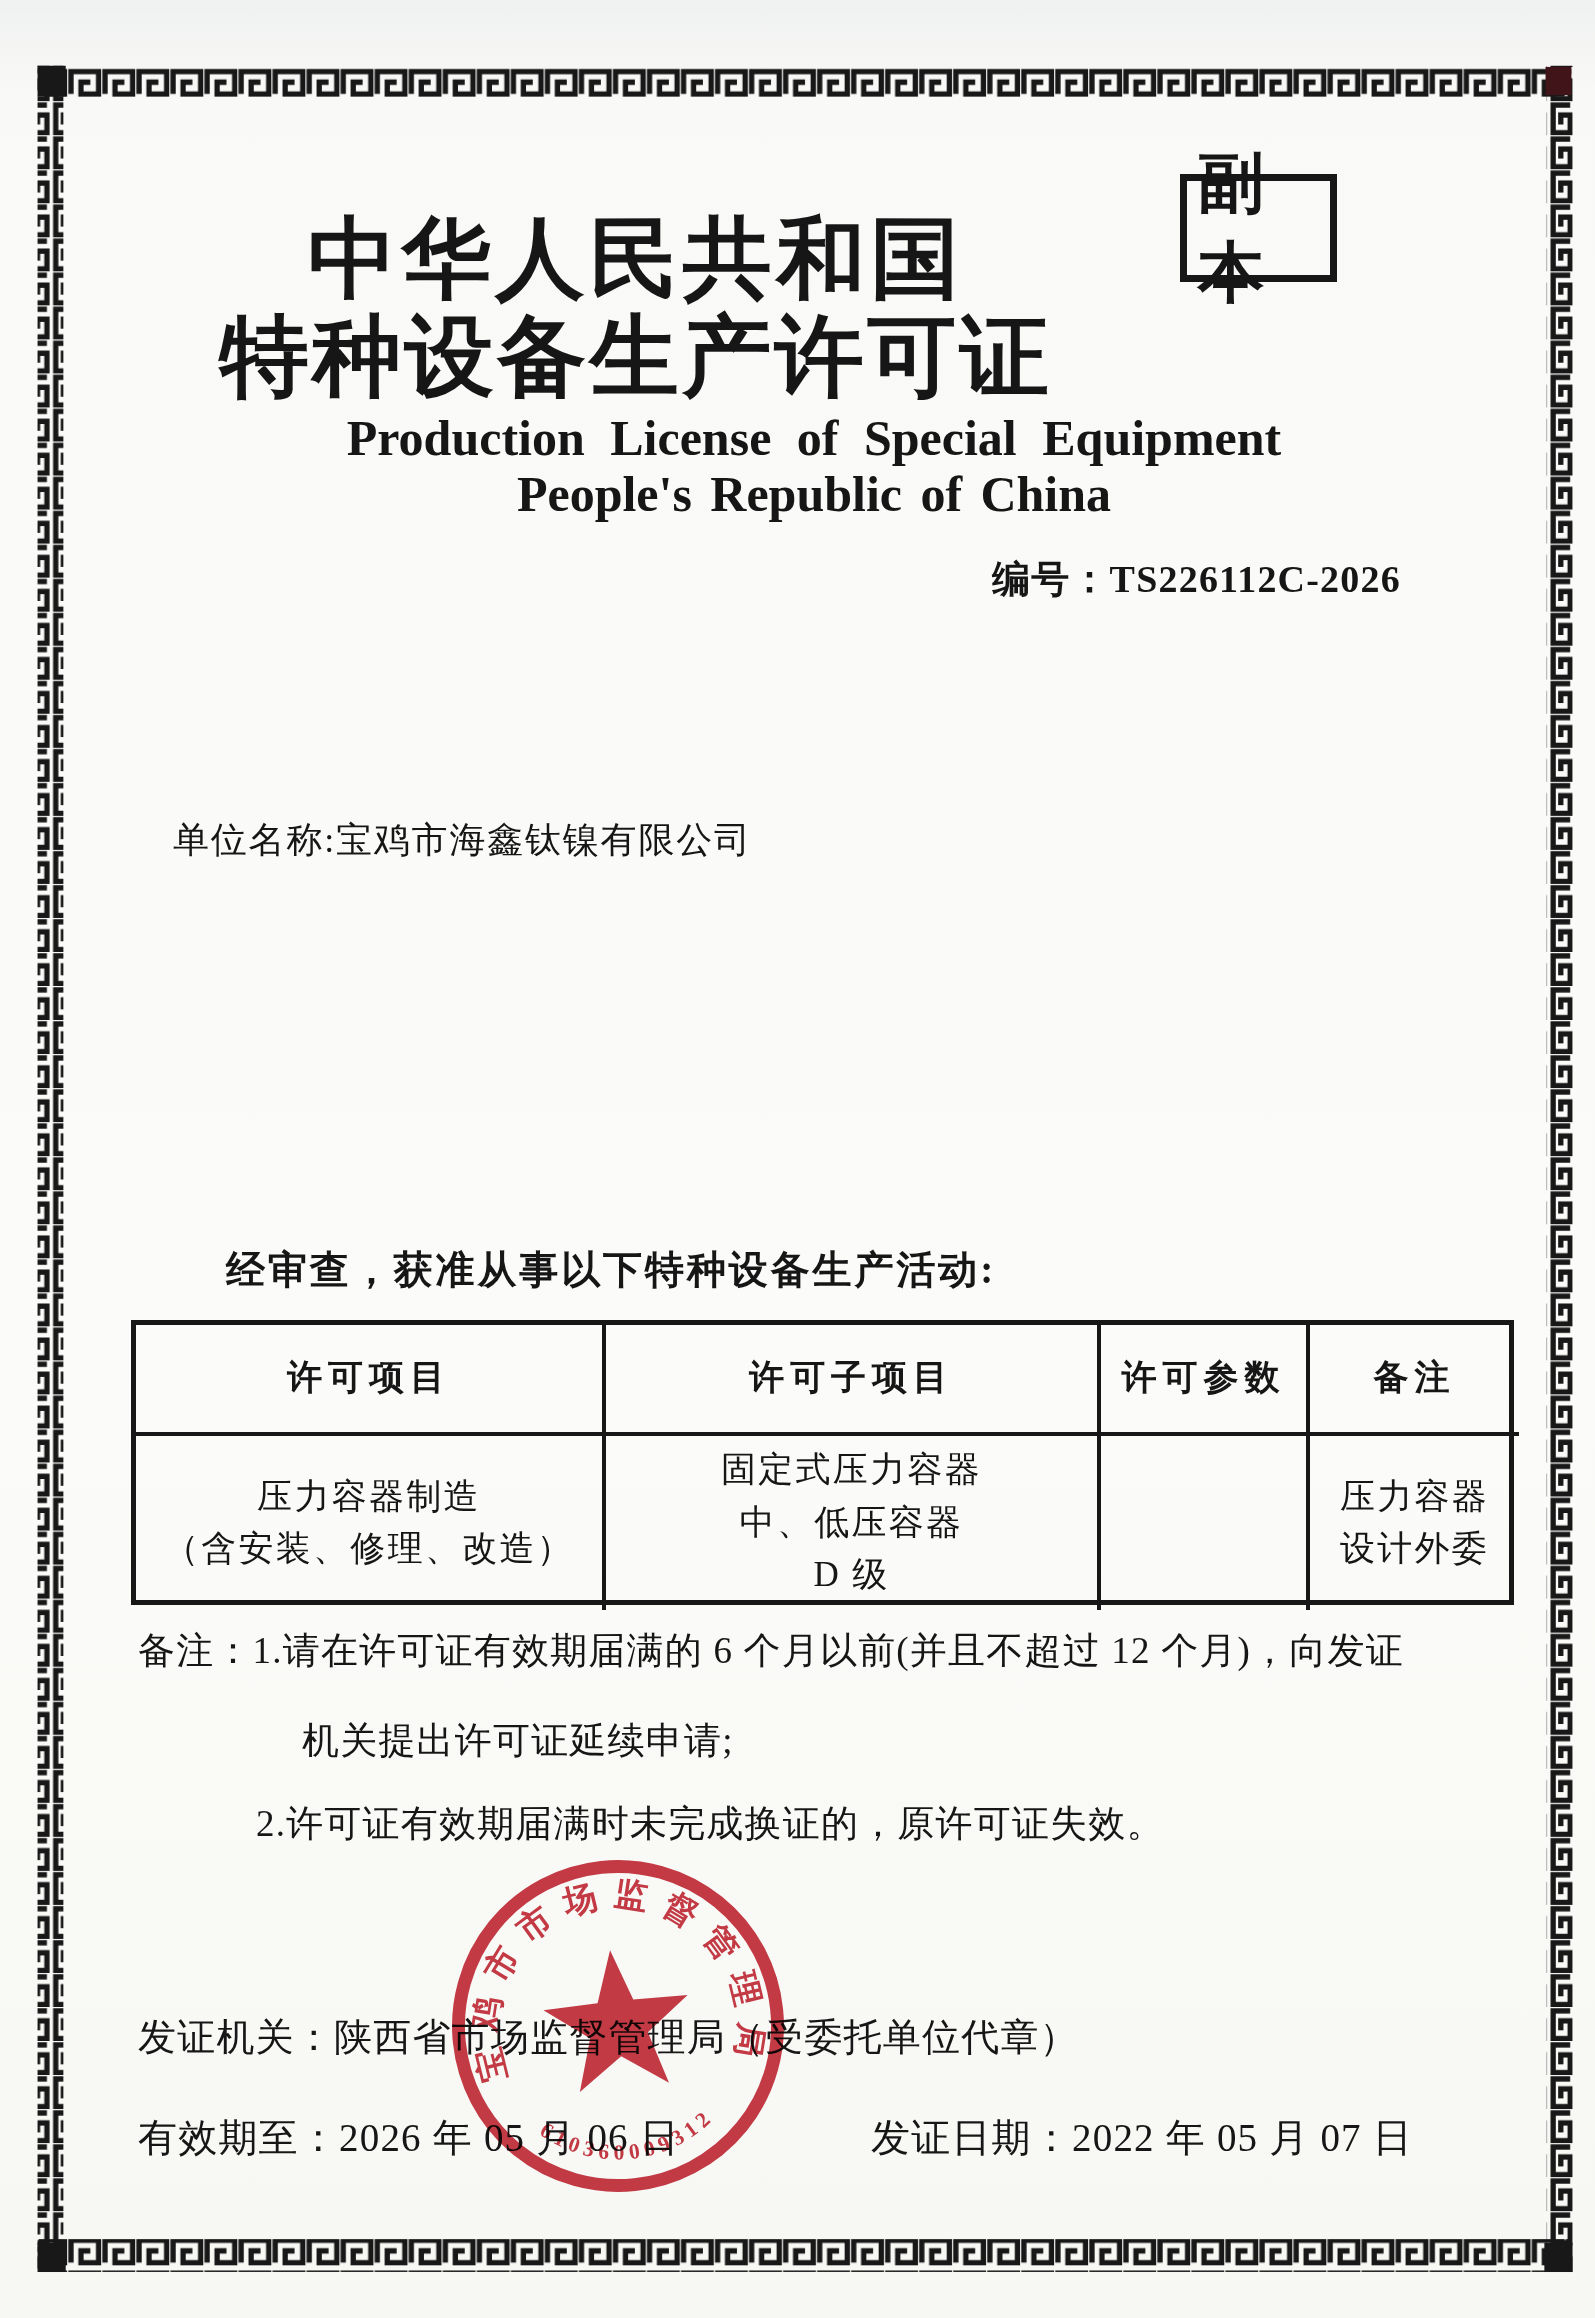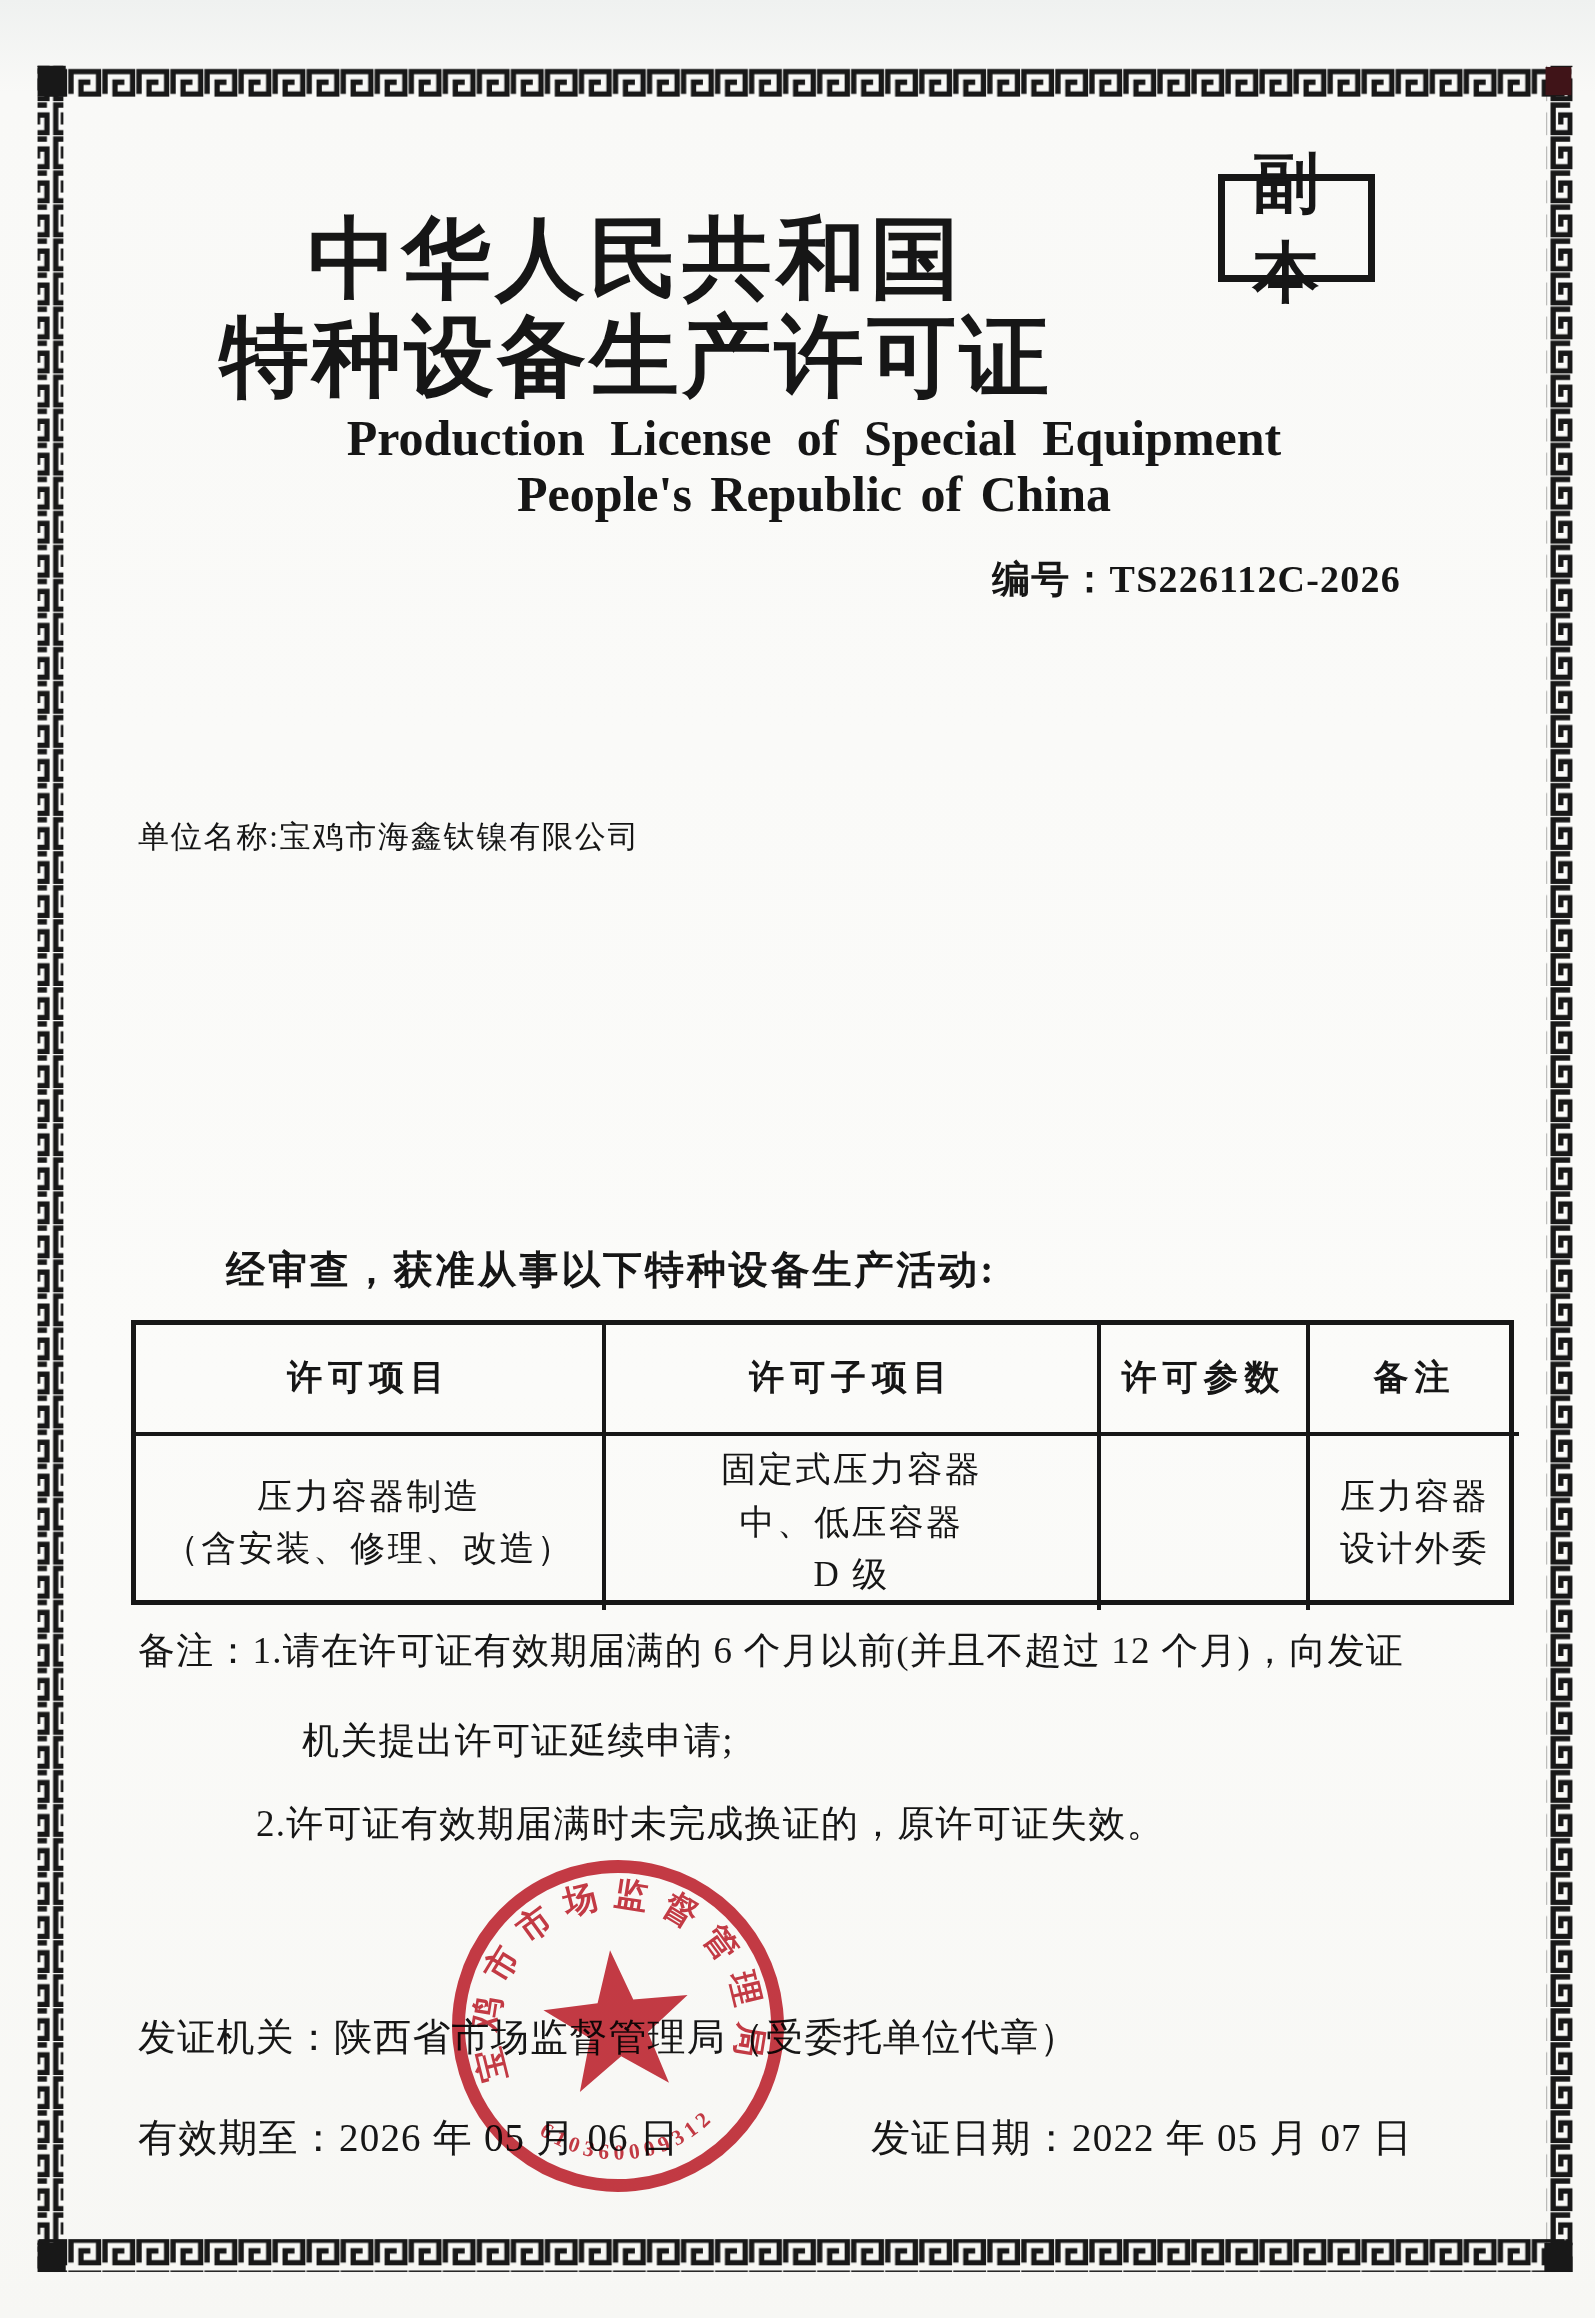--- a/index.html
+++ b/index.html
@@ -8,34 +8,34 @@
     width:1596px;height:2319px;
     background:linear-gradient(180deg,#eff1f0 0%,#f9f9f7 4%,#fbfbf9 60%,#f7f7f4 100%);
     overflow:hidden;
     font-family:"Liberation Serif","DejaVu Serif",serif;
     color:#161616;
   }
   .abs{position:absolute;}
   .frame-svg{left:0;top:0;}
   
   .fuben{
-    left:1218px;top:174px;width:157px;height:108px;
+    left:1180px;top:174px;width:157px;height:108px;
     border:7.6px solid #171717;
     display:flex;align-items:center;justify-content:center;
-    font-size:66px;font-weight:700;letter-spacing:17.6px;padding-left:28px;
+    font-size:66px;font-weight:700;letter-spacing:17.6px;padding-left:11px;
     box-sizing:border-box;
   }
   .t-zh{left:0;width:1272px;text-align:center;font-weight:700;line-height:1;}
   .t-zh1{top:215px;font-size:89px;letter-spacing:4.7px;}
   .t-zh2{top:313px;font-size:89px;letter-spacing:3.5px;}
   .t-en{left:0;width:1596px;text-align:center;font-weight:700;line-height:1;padding-left:16px;}
   .t-en1{top:413px;font-size:50px;word-spacing:13px;}
   .t-en2{top:469px;font-size:50px;word-spacing:5.9px;}
   .license-no{left:992px;top:554px;font-size:38px;letter-spacing:1.2px;font-weight:600;}
-  .field{font-size:31px;letter-spacing:1.8px;white-space:nowrap;}
+  .field{font-size:36px;letter-spacing:1.8px;white-space:nowrap;margin-left:35px;}
   .f-unit{left:138px;top:816px;}
   .f-addr{left:138px;top:906px;}
   .f-mfg{left:138px;top:996px;}
   .intro{left:226px;top:1243px;font-size:39px;letter-spacing:2.9px;font-weight:600;}
   
   .ptable{
     left:131px;top:1320px;width:1383px;height:285px;
     display:grid;
     grid-template-columns:470px 495px 209px 209px;
     grid-template-rows:111px 174px;

